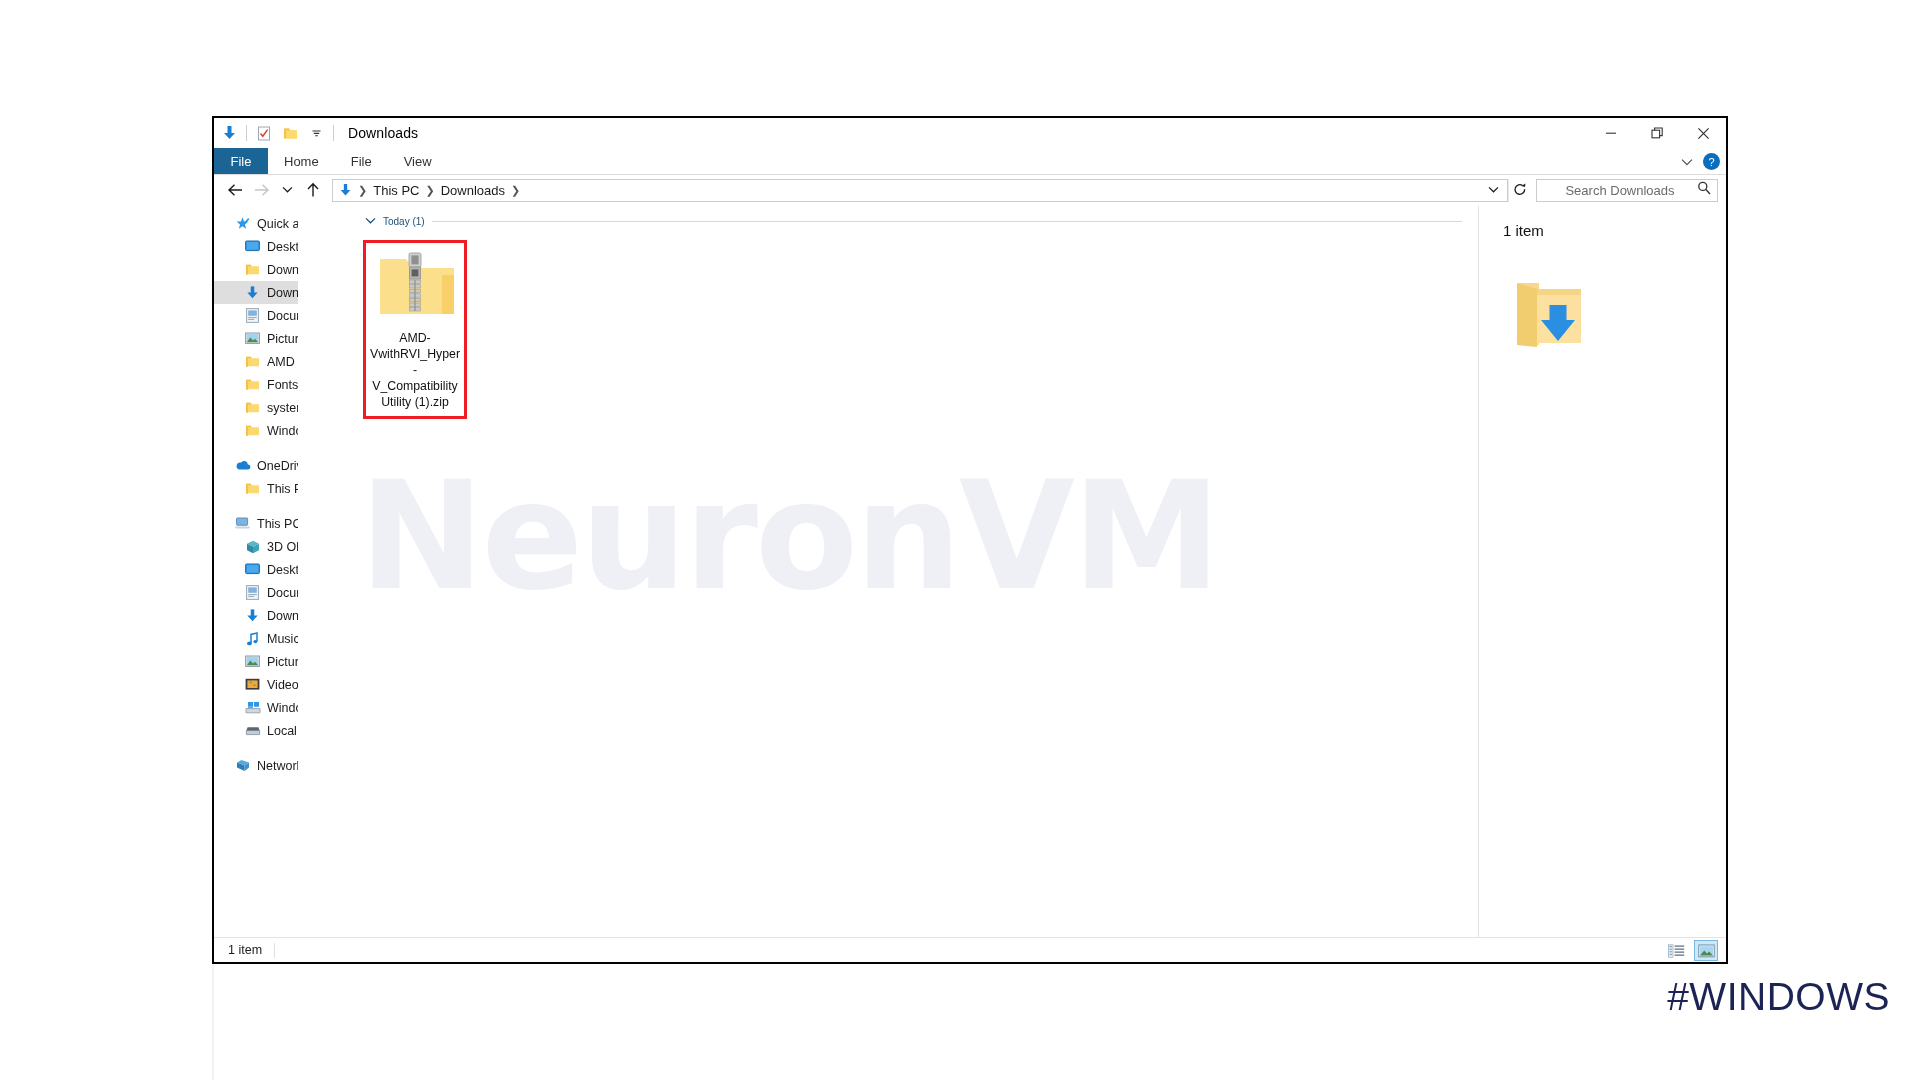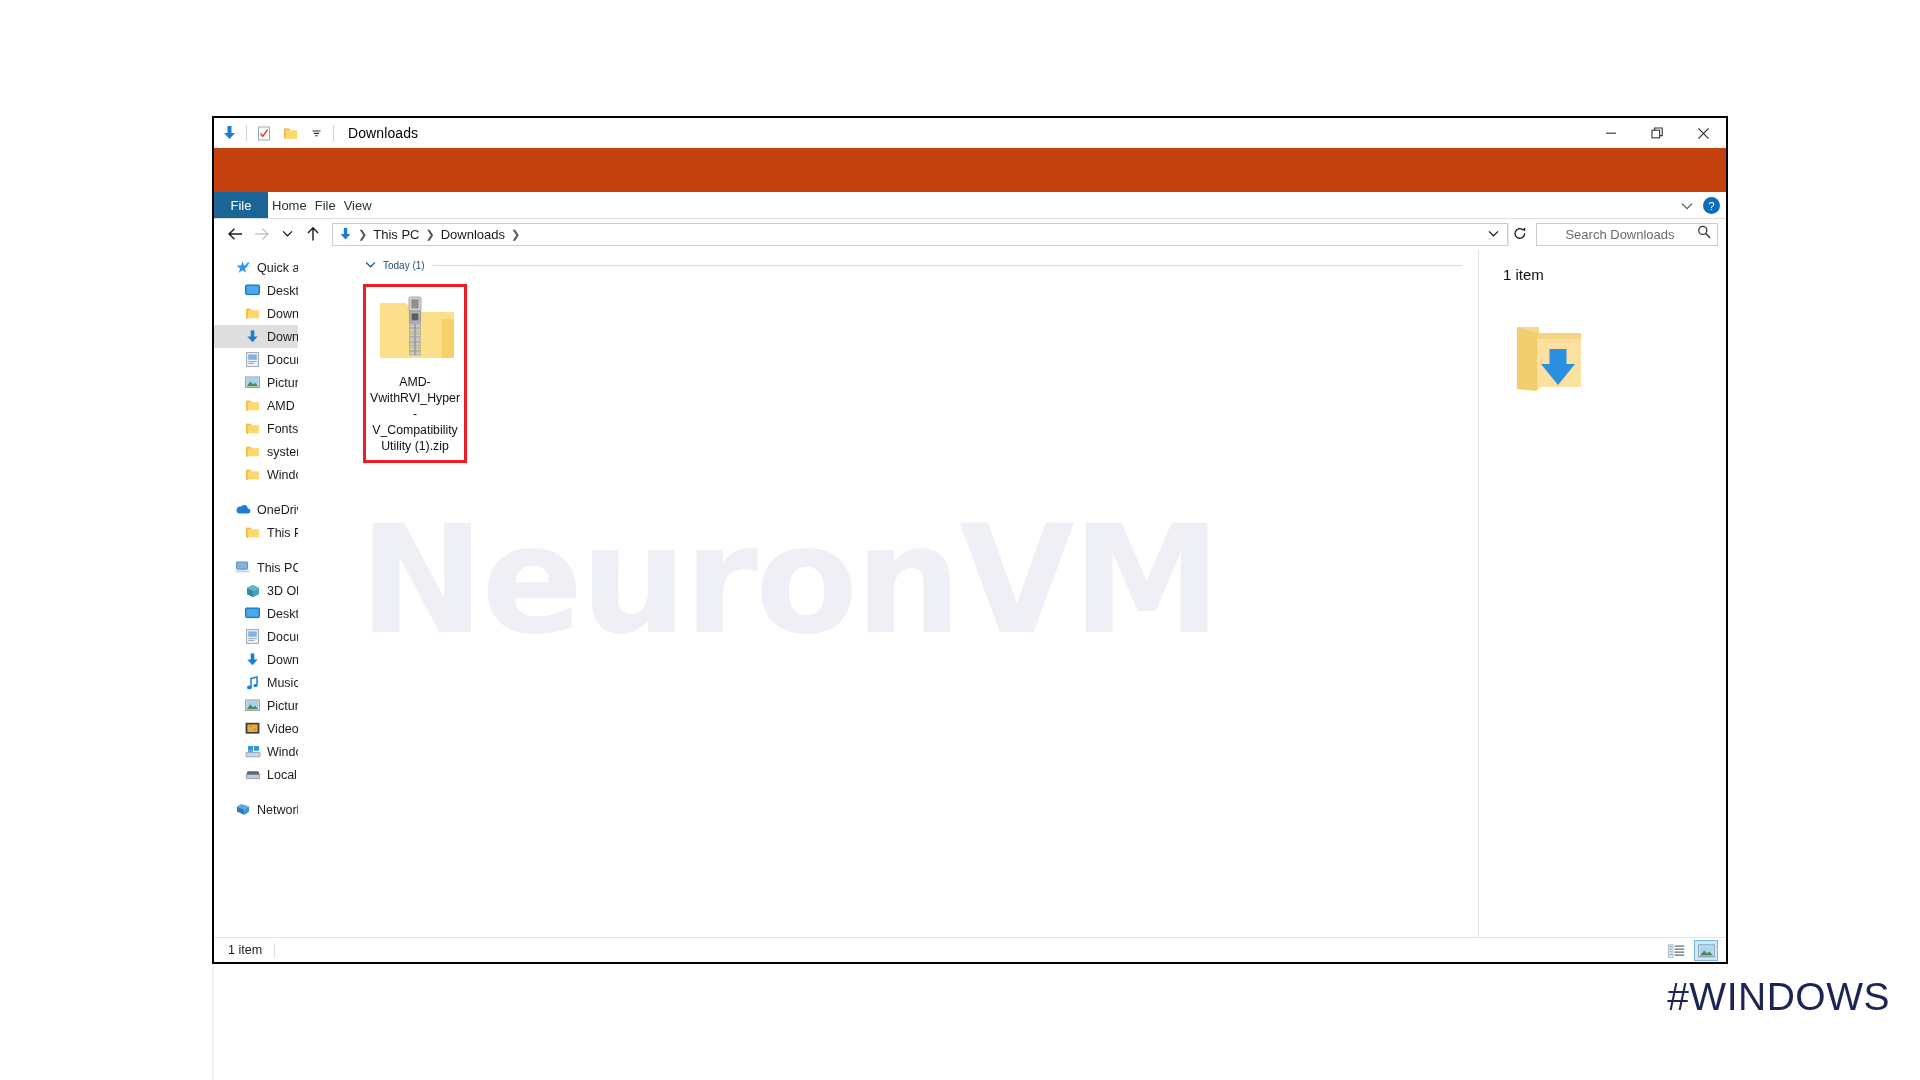--- a/index.html
+++ b/index.html
@@ -44,29 +44,29 @@
   .win-title {
     font-size: 14px; color:#000; margin-left: 10px; letter-spacing:.1px;
   }
   .wbtns { position:absolute; right:0; top:0; height:30px; display:flex; }
   .wbtn { width:46px; height:30px; display:flex; align-items:center; justify-content:center; }
   .wbtn svg { display:block; }
 
   
   .ribbon {
     height: 27px; display:flex; align-items:stretch;
-    border-bottom: 1px solid #dcdcdc; background:#fff; flex:none; position:relative;margin-top:44px;
+    border-bottom: 1px solid #dcdcdc; background:#fff; flex:none; position:relative;
   }
   .tab-file {
     background:#1a6496; color:#fff; font-size:13px;
     display:flex; align-items:center; justify-content:center; width:54px;
   }
   .tab {
     font-size:13px; color:#333; display:flex; align-items:center;
-    padding: 0 4px;
+    padding: 0 16px;
   }
   .ribbon-right { position:absolute; right:6px; top:0; height:27px; display:flex; align-items:center; gap:10px; }
   .help-btn {
     width:17px; height:17px; border-radius:50%; background:#0a6ebd; color:#fff;
     font-size:11px; display:flex; align-items:center; justify-content:center;
   }
 
   
   .navbar {
     height: 31px; display:flex; align-items:center; gap:0;

